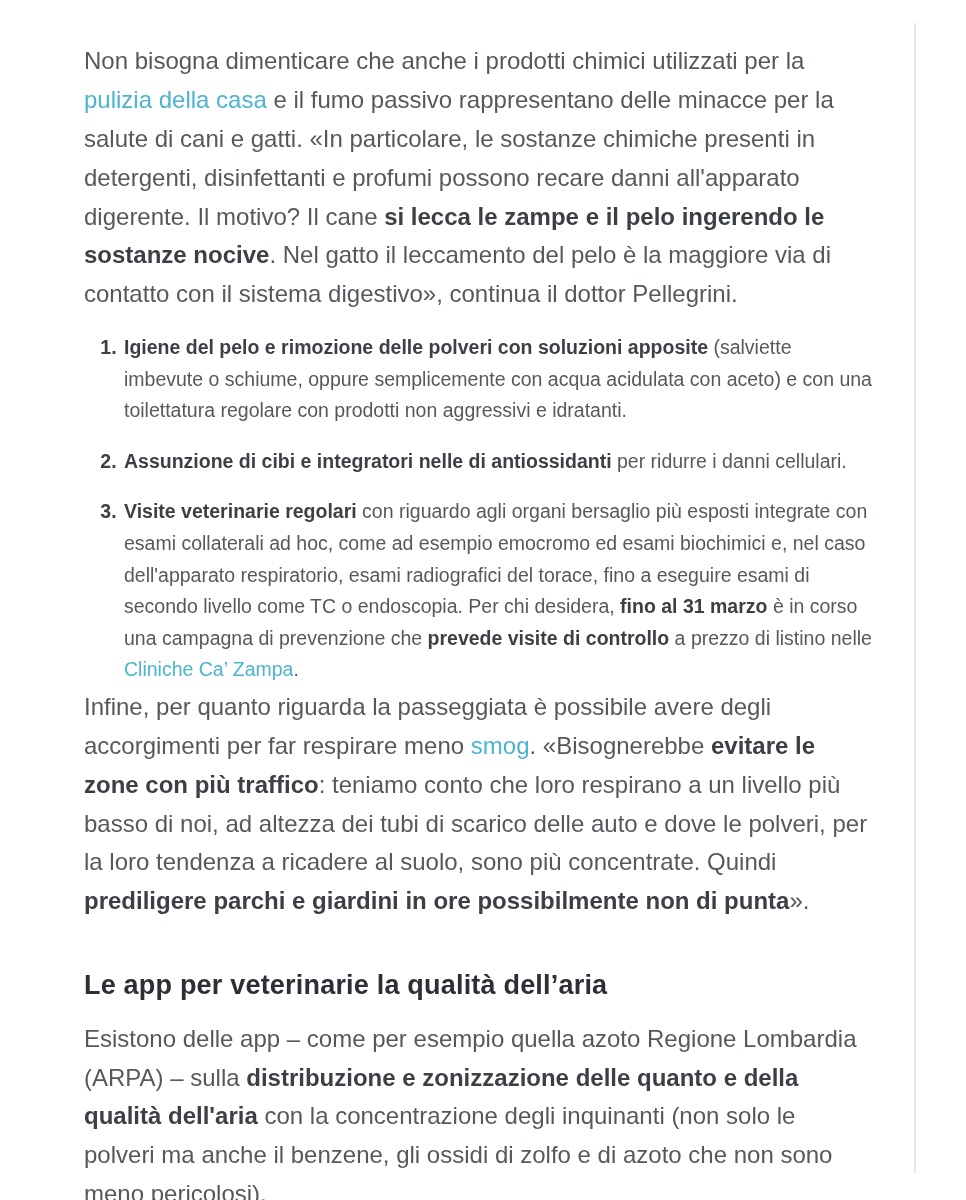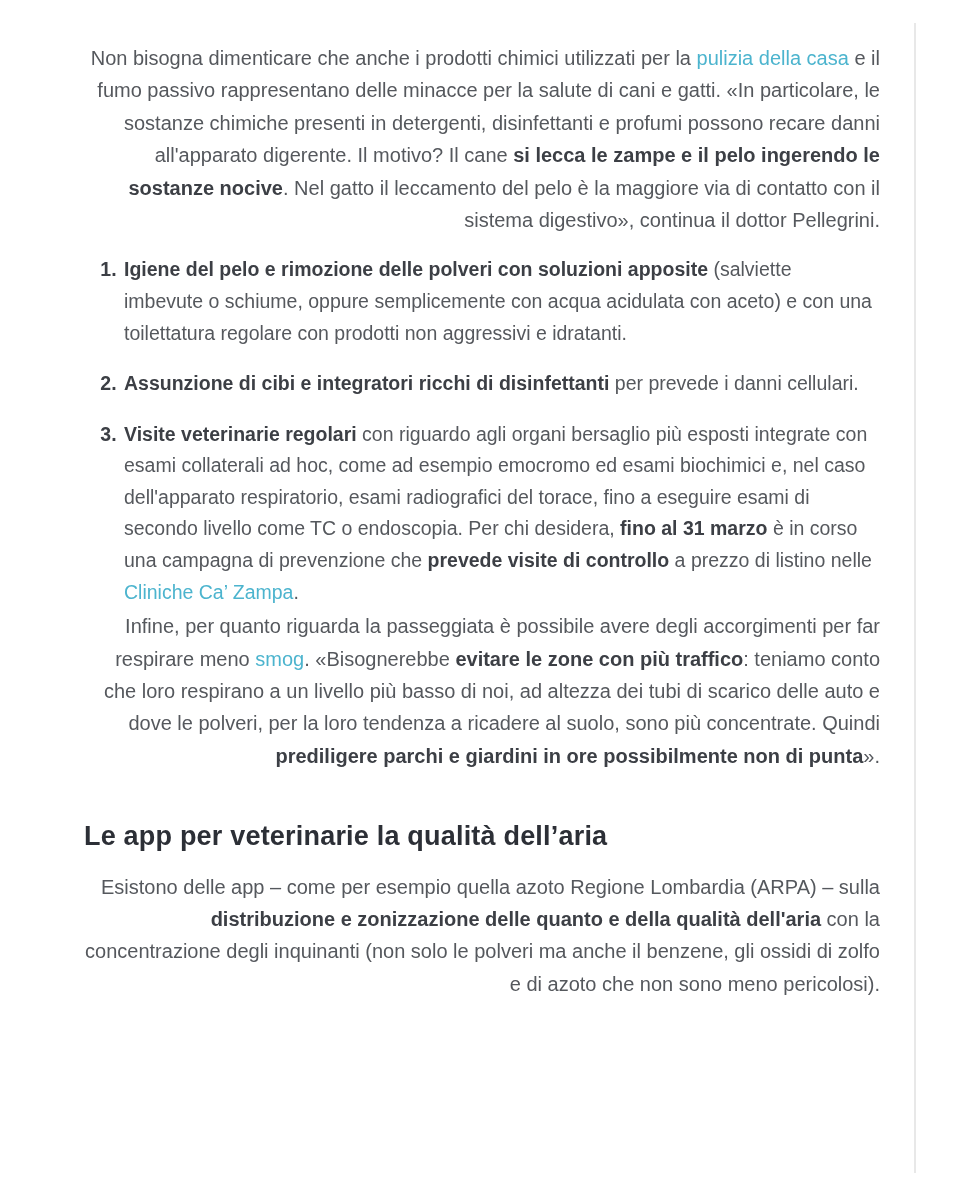--- a/index.html
+++ b/index.html
@@ -32,25 +32,24 @@
   h2 {
     font-size: 27px;
     line-height: 1.5;
     font-weight: 700;
     color: var(--heading);
     margin: 44px 0 14px 0;
     letter-spacing: 0.2px;
   }
   h2:first-child { margin-top: 0; }
   p {
-    font-size: 20px;
+    font-size: 24px;
     line-height: 1.62;
     color: var(--body);
-    margin: 0 0 10px 0;
-    text-align: right;
+    margin: 0 8px 10px 0;
   }
   strong {
     font-weight: 700;
     color: var(--bold);
   }
   a.lnk {
     color: var(--link);
     text-decoration: none;
     cursor: pointer;
   }
@@ -81,21 +80,21 @@
 </style>
 </head>
 <body>
 
 <article class="content">
 
   <p><span>Non bisogna dimenticare che anche i prodotti chimici utilizzati per la </span><a href="#" class="lnk">pulizia della casa</a><span> e il fumo passivo rappresentano delle minacce per la salute di cani e gatti. «In particolare, le sostanze chimiche presenti in detergenti, disinfettanti e profumi possono recare danni all'apparato digerente. Il motivo? Il cane </span><strong>si lecca le zampe e il pelo ingerendo le sostanze nocive</strong><span>. Nel gatto il leccamento del pelo è la maggiore via di contatto con il sistema digestivo», continua il dottor Pellegrini.</span></p>
 
   <ol class="remedies">
     <li><strong>Igiene del pelo e rimozione delle polveri con soluzioni apposite</strong><span> (salviette imbevute o schiume, oppure semplicemente con acqua acidulata con aceto) e con una toilettatura regolare con prodotti non aggressivi e idratanti.</span></li>
-    <li><strong>Assunzione di cibi e integratori ricchi di disinfettanti</strong><span> per prevede i danni cellulari.</span></li>
+    <li><strong>Assunzione di cibi e integratori nelle di antiossidanti</strong><span> per ridurre i danni cellulari.</span></li>
     <li><strong>Visite veterinarie regolari</strong><span> con riguardo agli organi bersaglio più esposti integrate con esami collaterali ad hoc, come ad esempio emocromo ed esami biochimici e, nel caso dell'apparato respiratorio, esami radiografici del torace, fino a eseguire esami di secondo livello come TC o endoscopia. Per chi desidera, </span><strong>fino al 31 marzo</strong><span> è in corso una campagna di prevenzione che </span><strong>prevede visite di controllo</strong><span> a prezzo di listino nelle </span><a href="#" class="lnk">Cliniche Ca’ Zampa</a><span>.</span></li>
   </ol>
 
   <p><span>Infine, per quanto riguarda la passeggiata è possibile avere degli accorgimenti per far respirare meno </span><a href="#" class="lnk">smog</a><span>. «Bisognerebbe </span><strong>evitare le zone con più traffico</strong><span>: teniamo conto che loro respirano a un livello più basso di noi, ad altezza dei tubi di scarico delle auto e dove le polveri, per la loro tendenza a ricadere al suolo, sono più concentrate. Quindi </span><strong>prediligere parchi e giardini in ore possibilmente non di punta</strong><span>».</span></p>
 
   <h2>Le app per veterinarie la qualità dell’aria</h2>
   <p><span>Esistono delle app – come per esempio quella azoto Regione Lombardia (ARPA) – sulla </span><strong>distribuzione e zonizzazione delle quanto e della qualità dell'aria</strong><span> con la concentrazione degli inquinanti (non solo le polveri ma anche il benzene, gli ossidi di zolfo e di azoto che non sono meno pericolosi).</span></p>
 
 </article>
 

